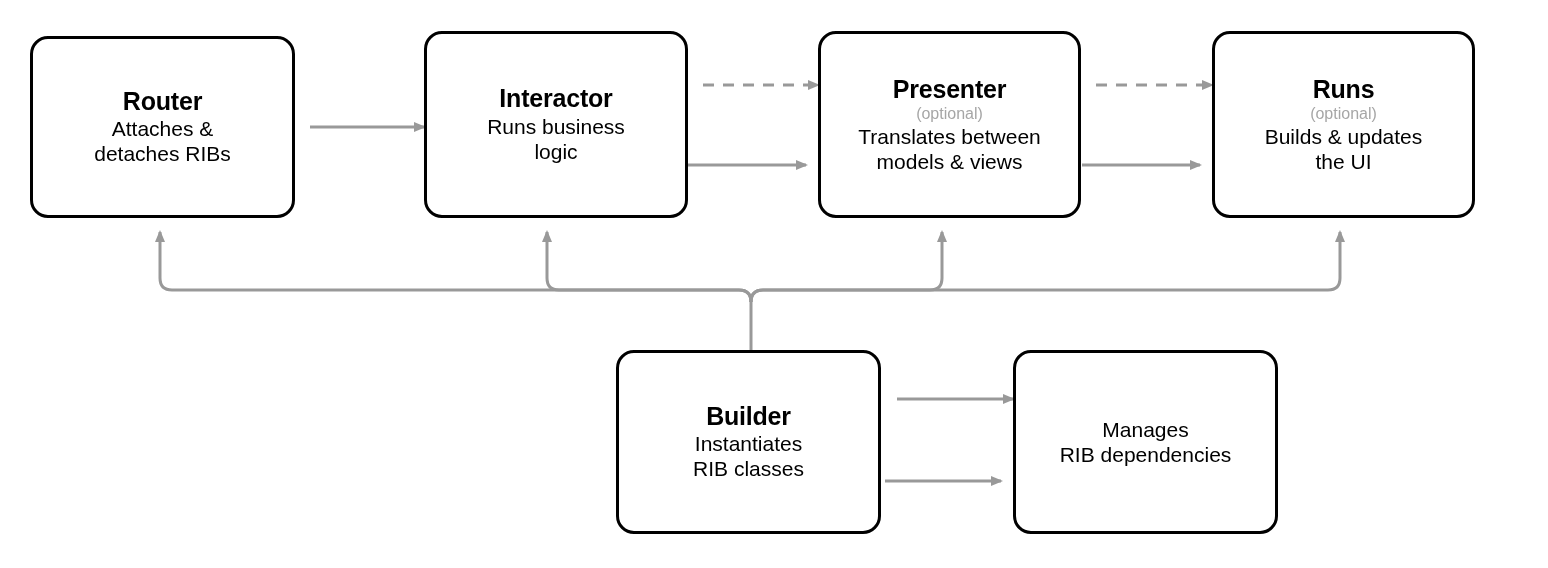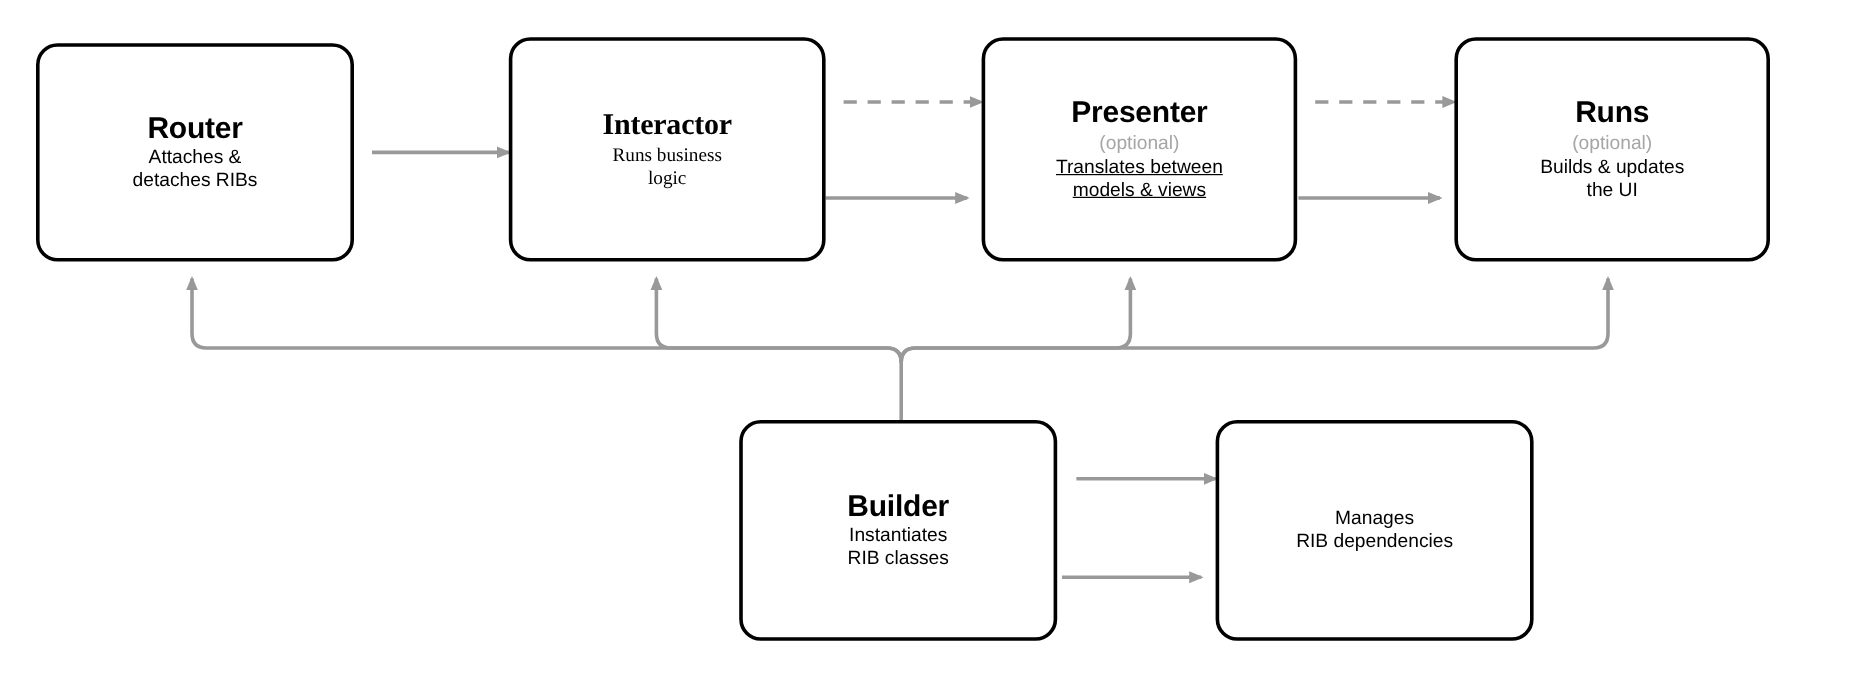--- a/index.html
+++ b/index.html
@@ -46,32 +46,31 @@
     letter-spacing: -0.2px;
     white-space: nowrap;
   }
   .node .optional {
     font-size: 16px;
     color: #a6a6a6;
     white-space: nowrap;
     margin-top: 1px;
   }
   .node .desc {
-    font-size: 16px;
+    font-size: 21px;
     white-space: pre-line;
     margin-top: 1px;
   }
   .node .desc.wide {
     white-space: pre-line;
     width: 270px;
-    text-decoration: underline;
   }
   
   #node-router     { left: 30px;   top: 36px;  width: 265px; height: 182px; }
-  #node-interactor { left: 424px;  top: 31px;  width: 264px; height: 187px; font-family: Liberation Serif, serif; }
+  #node-interactor { left: 424px;  top: 31px;  width: 264px; height: 187px; }
   #node-presenter  { left: 818px;  top: 31px;  width: 263px; height: 187px; }
   #node-view       { left: 1212px; top: 31px;  width: 263px; height: 187px; }
   #node-builder    { left: 616px;  top: 350px; width: 265px; height: 184px; }
   #node-component  { left: 1013px; top: 350px; width: 265px; height: 184px; }
 </style>
 </head>
 <body>
 
 <div id="diagram">
 

